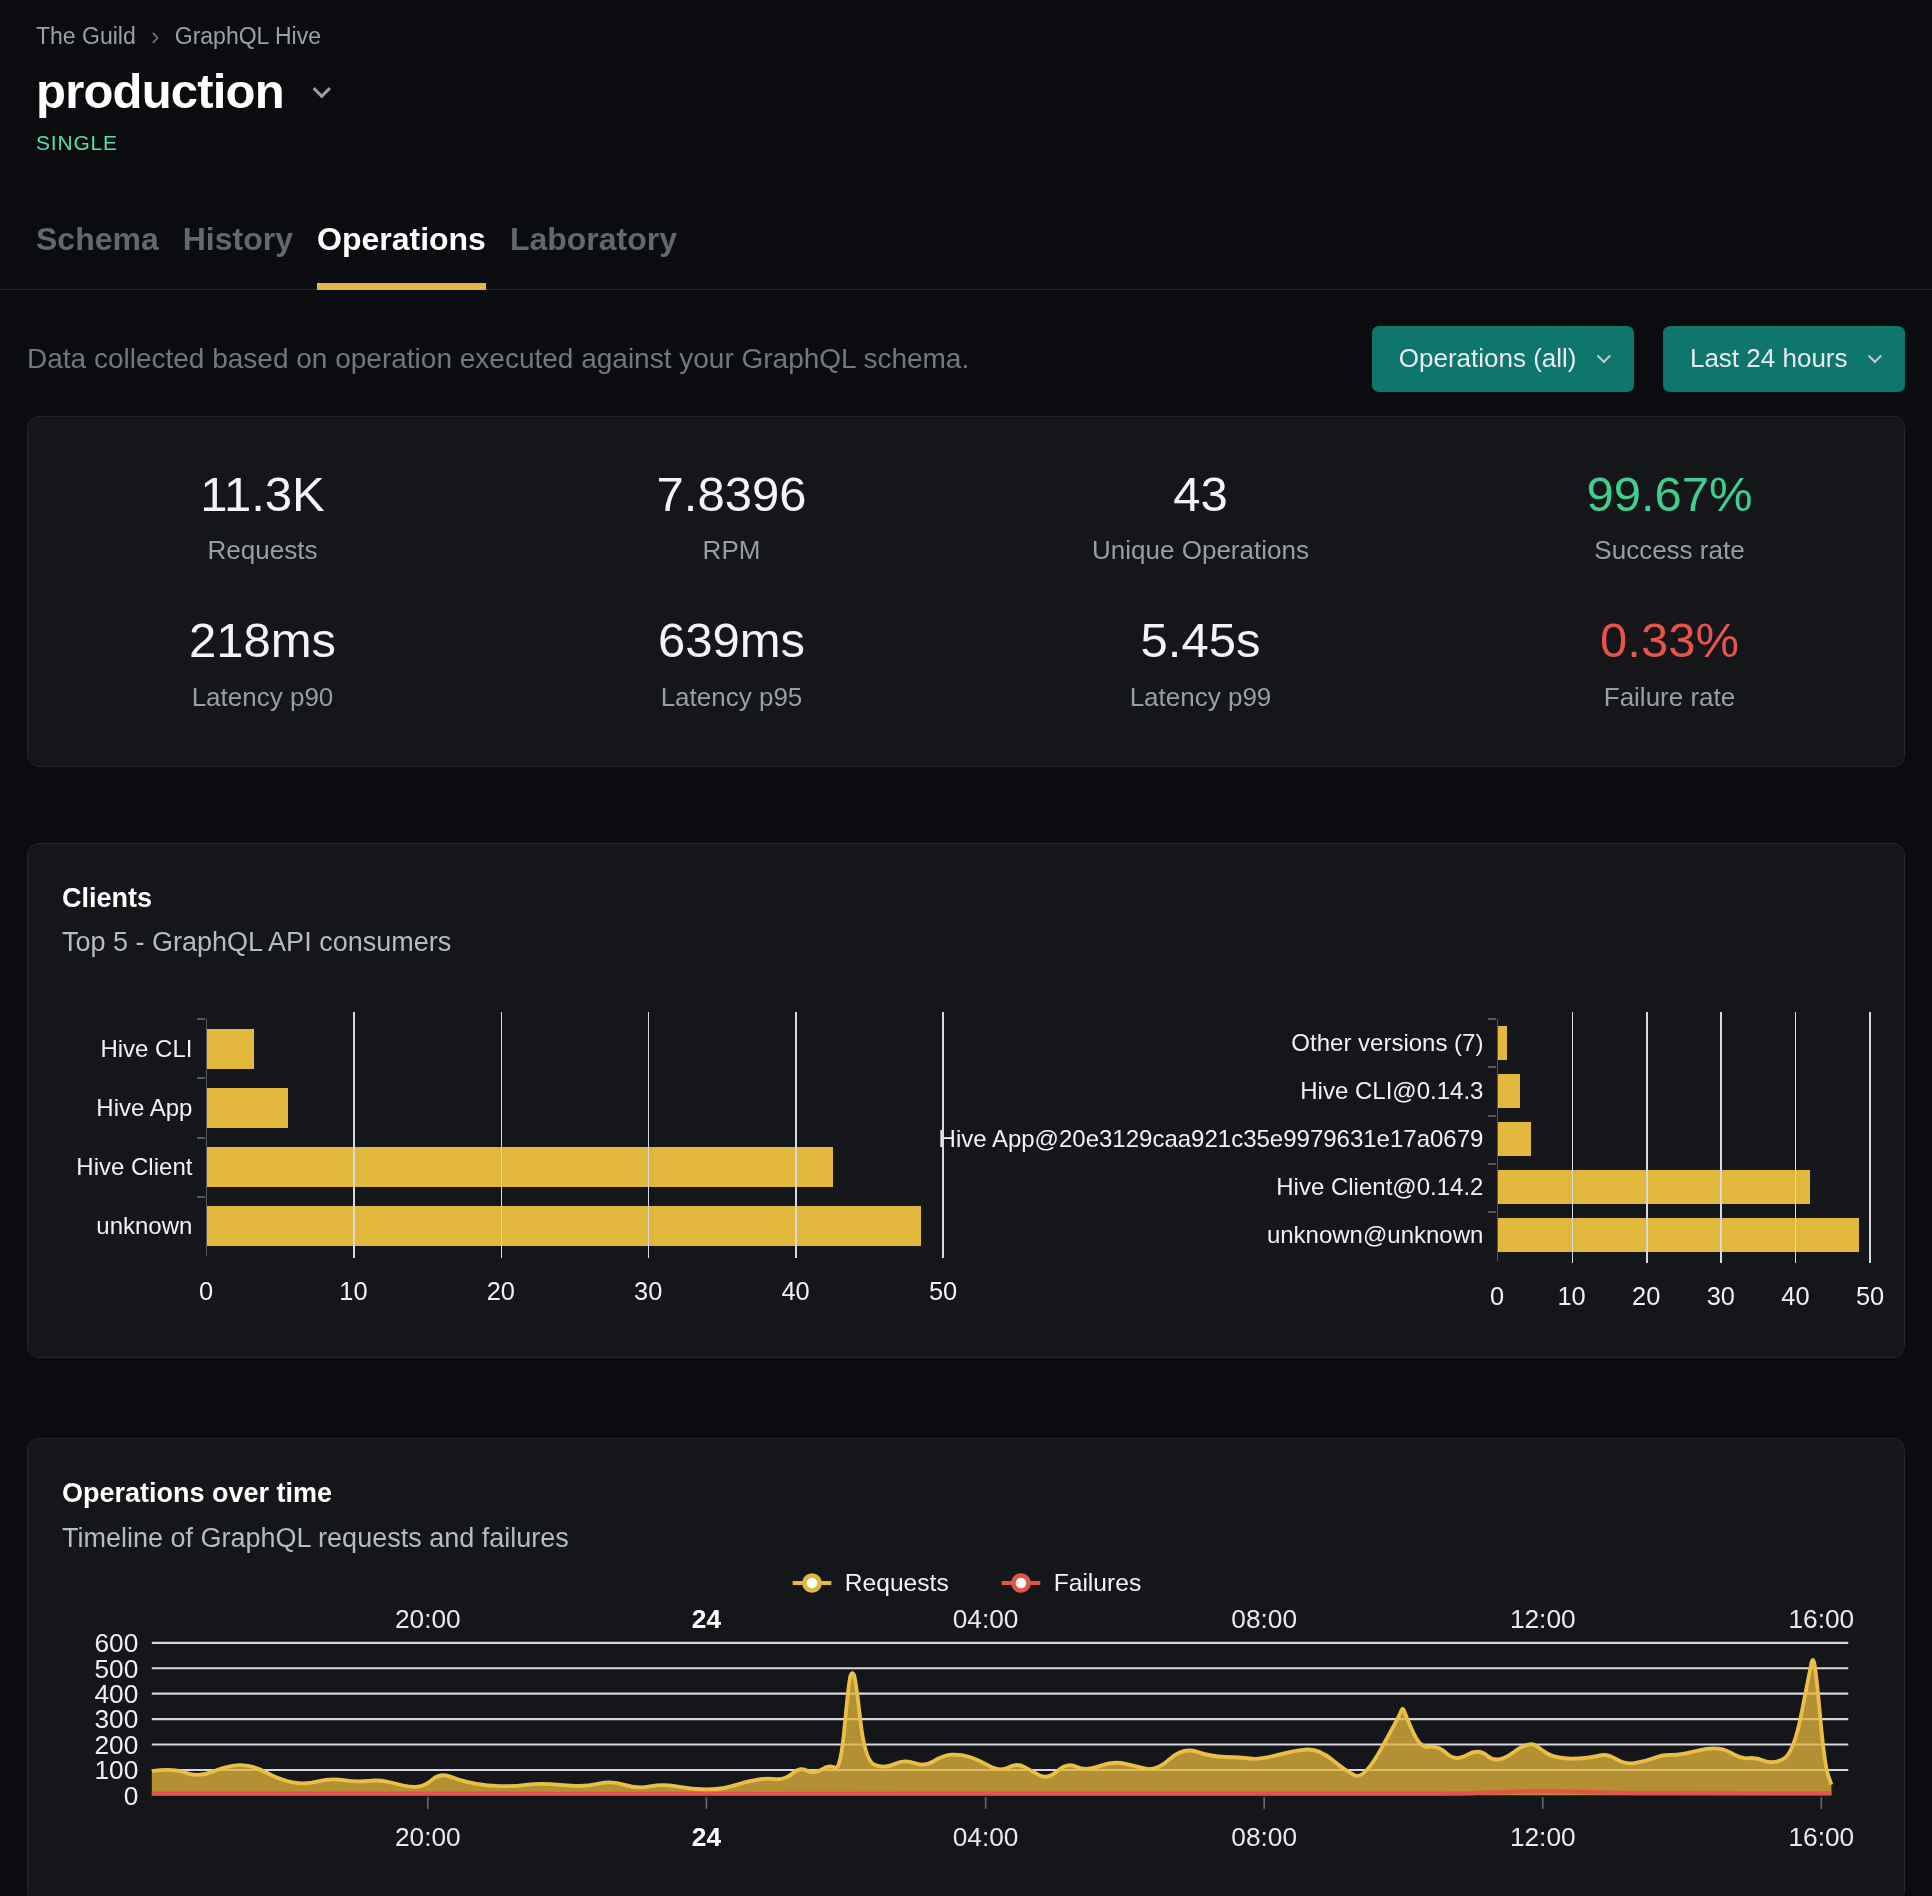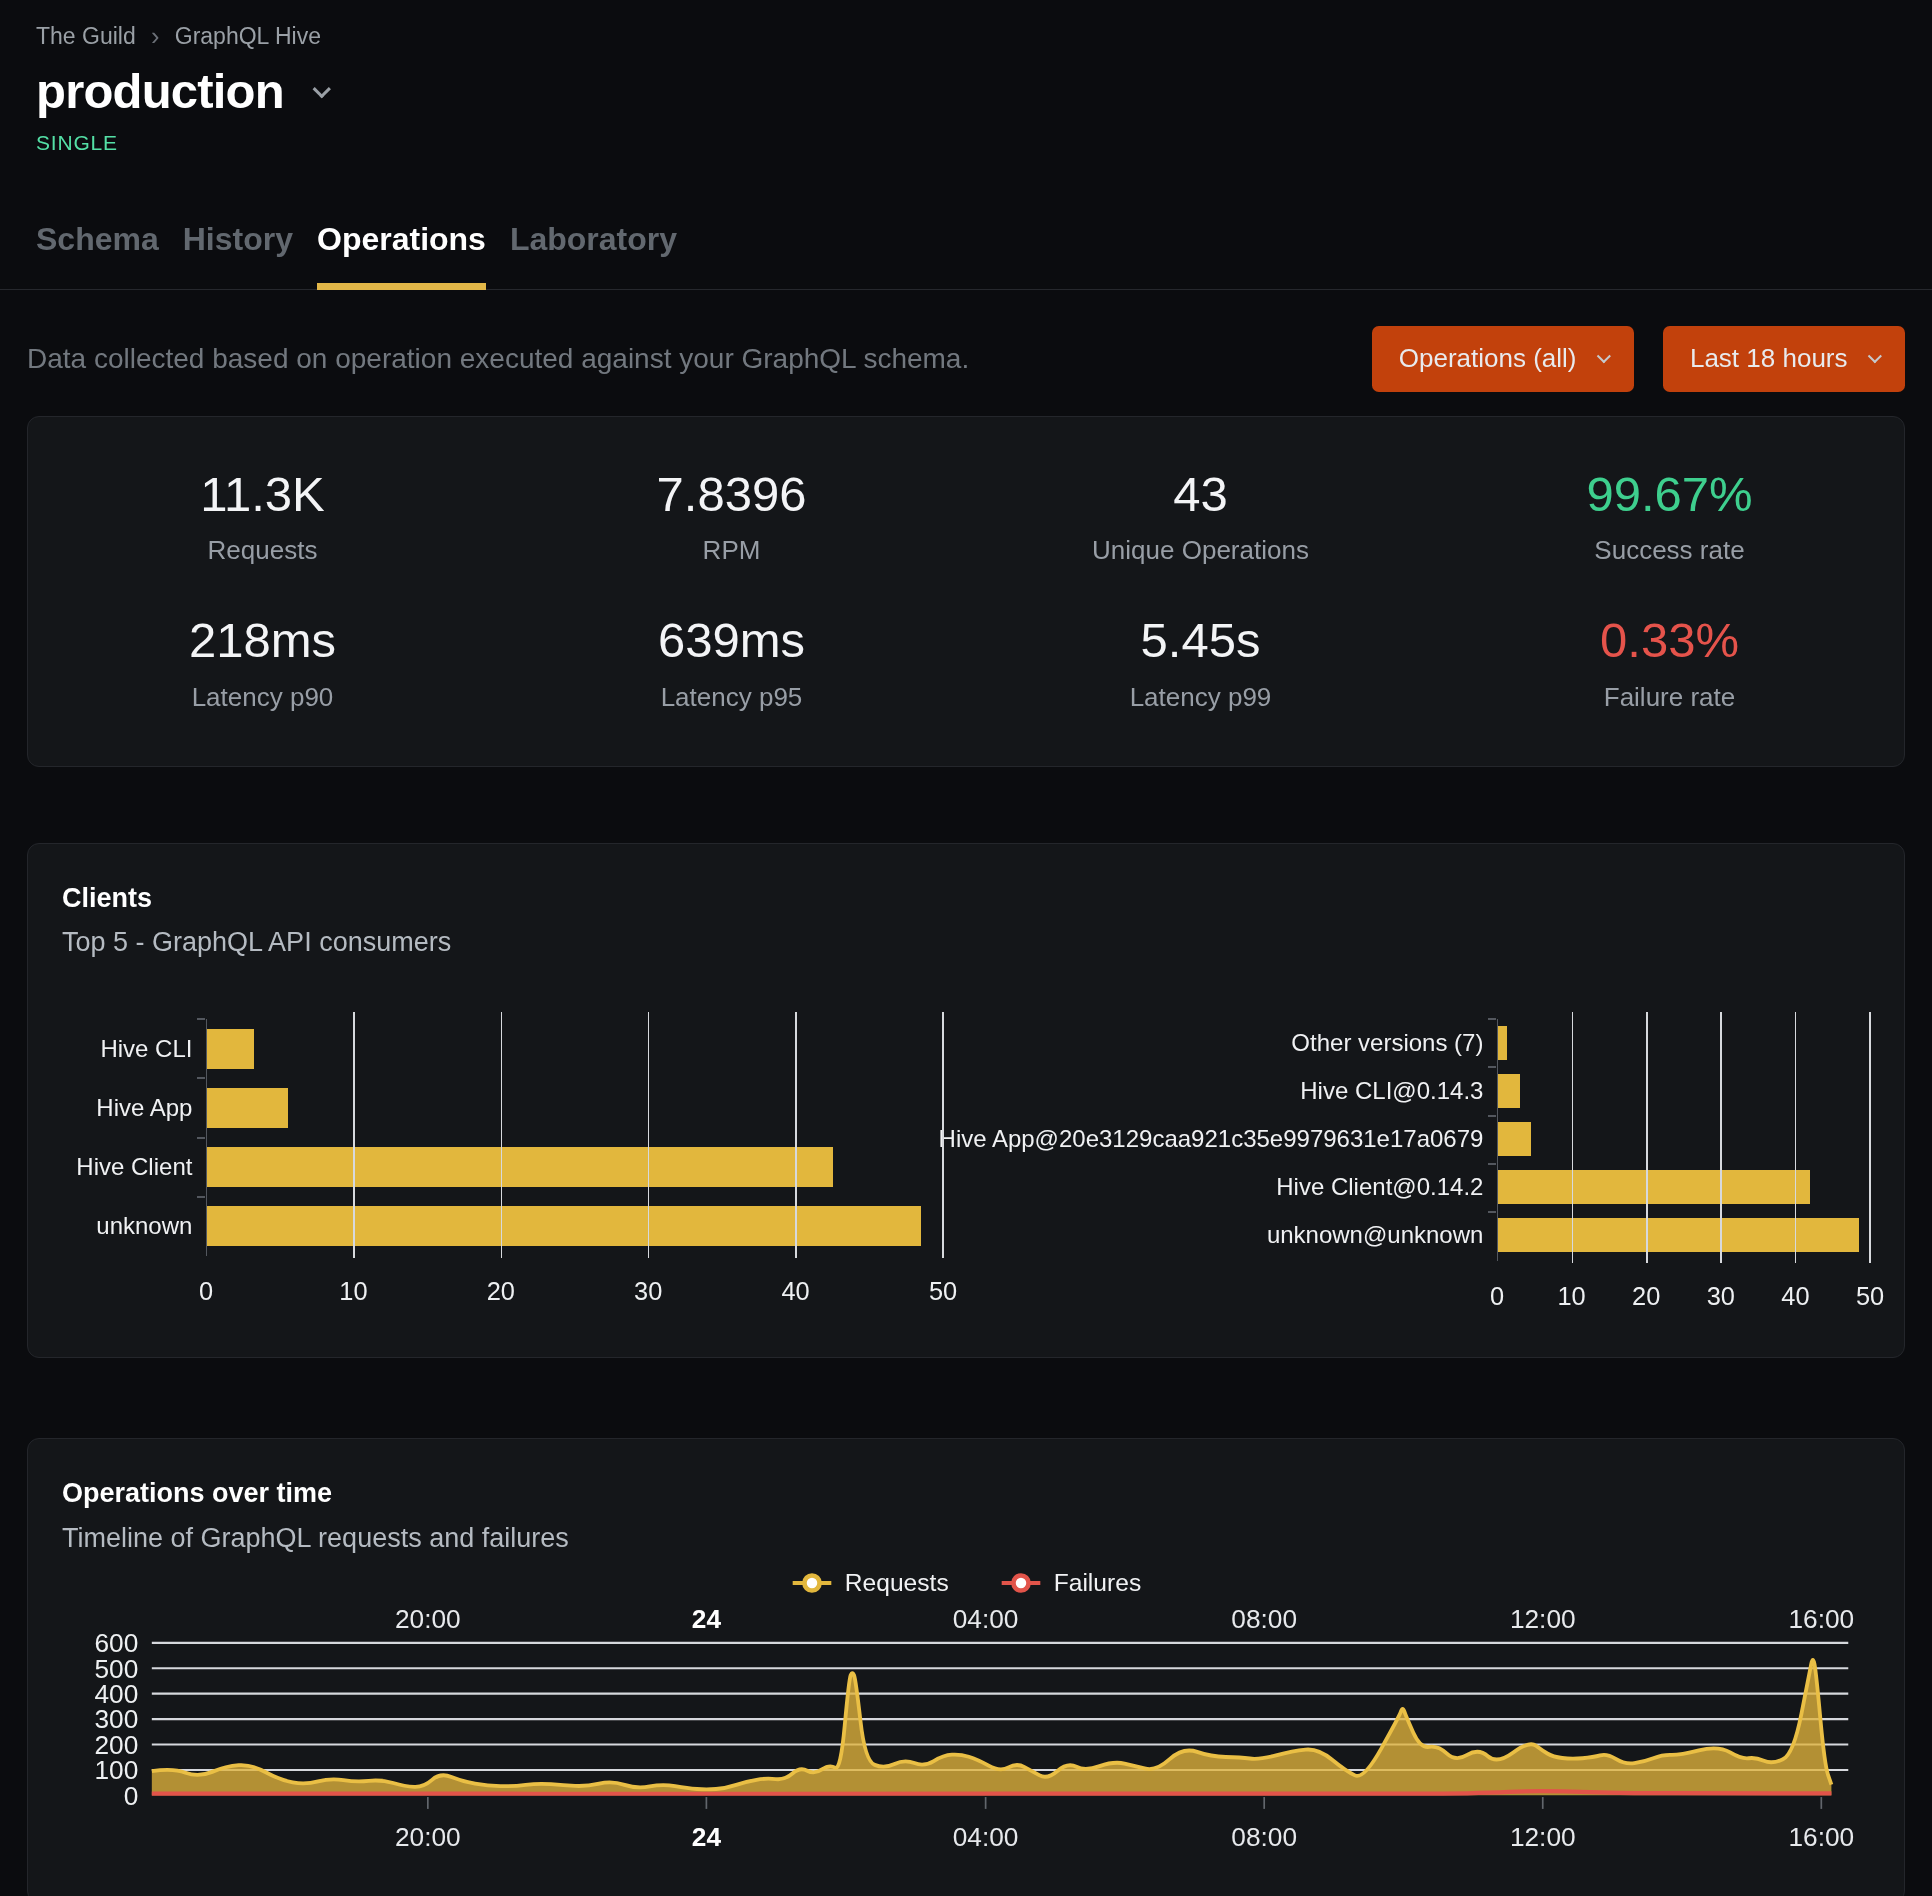--- a/index.html
+++ b/index.html
@@ -21,21 +21,21 @@
   .tabs-strip { border-bottom:1.7px solid #26282d; margin-top:66px; }
   .tabs { display:flex; gap:24px; padding:0 36px; }
   .tab { position:relative; font-size:32px; font-weight:700; color:#62686f; padding-bottom:30.5px; cursor:pointer; }
   .tab.active { color:#ffffff; }
   .tab.active::after { content:""; position:absolute; left:0; right:0; bottom:-1.7px; height:7.6px; background:#e2b748; }
 
   
   .toolbar { display:flex; align-items:center; justify-content:space-between; margin-top:36px; }
   .toolbar-desc { font-size:28px; color:#72787f; }
   .toolbar-filters { display:flex; gap:29px; }
-  .dd-btn { display:flex; align-items:center; gap:20.3px; background:#c2410c; border-radius:6.8px;
+  .dd-btn { display:flex; align-items:center; gap:20.3px; background:#0f766e; border-radius:6.8px;
             height:66px; padding:0 27px; font-size:26px; color:#e8eaed; cursor:pointer; }
   .dd-caret { width:10.2px; height:10.2px; border-right:2.5px solid #c6c9cd; border-bottom:2.5px solid #c6c9cd;
               transform:rotate(45deg) translateY(-2.5px); }
 
   
   .card { background:#141619; border:1.7px solid #24262b; border-radius:12px; }
 
   
   .stats-card { margin-top:24px; padding:49px 0 53px; display:grid; grid-template-columns:repeat(4,1fr); row-gap:46px; }
   .stat { text-align:center; }
@@ -95,21 +95,21 @@
 <div class="content">
 
   <div class="toolbar">
     <div class="toolbar-desc">Data collected based on operation executed against your GraphQL schema.</div>
     <div class="toolbar-filters">
       <div class="dd-btn">
         <span>Operations (all)</span>
         <span class="dd-caret"></span>
       </div>
       <div class="dd-btn">
-        <span>Last 18 hours</span>
+        <span>Last 24 hours</span>
         <span class="dd-caret"></span>
       </div>
     </div>
   </div>
 
   <div class="card stats-card">
     <div class="stat">
       <div class="stat-value">11.3K</div>
       <div class="stat-label">Requests</div>
     </div>

